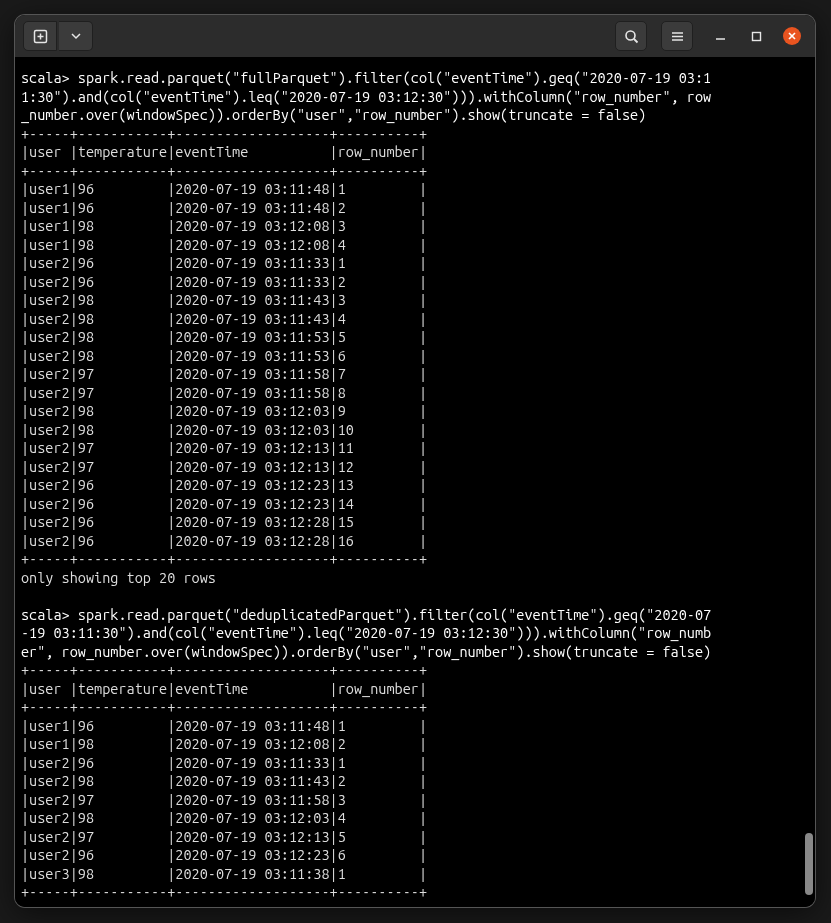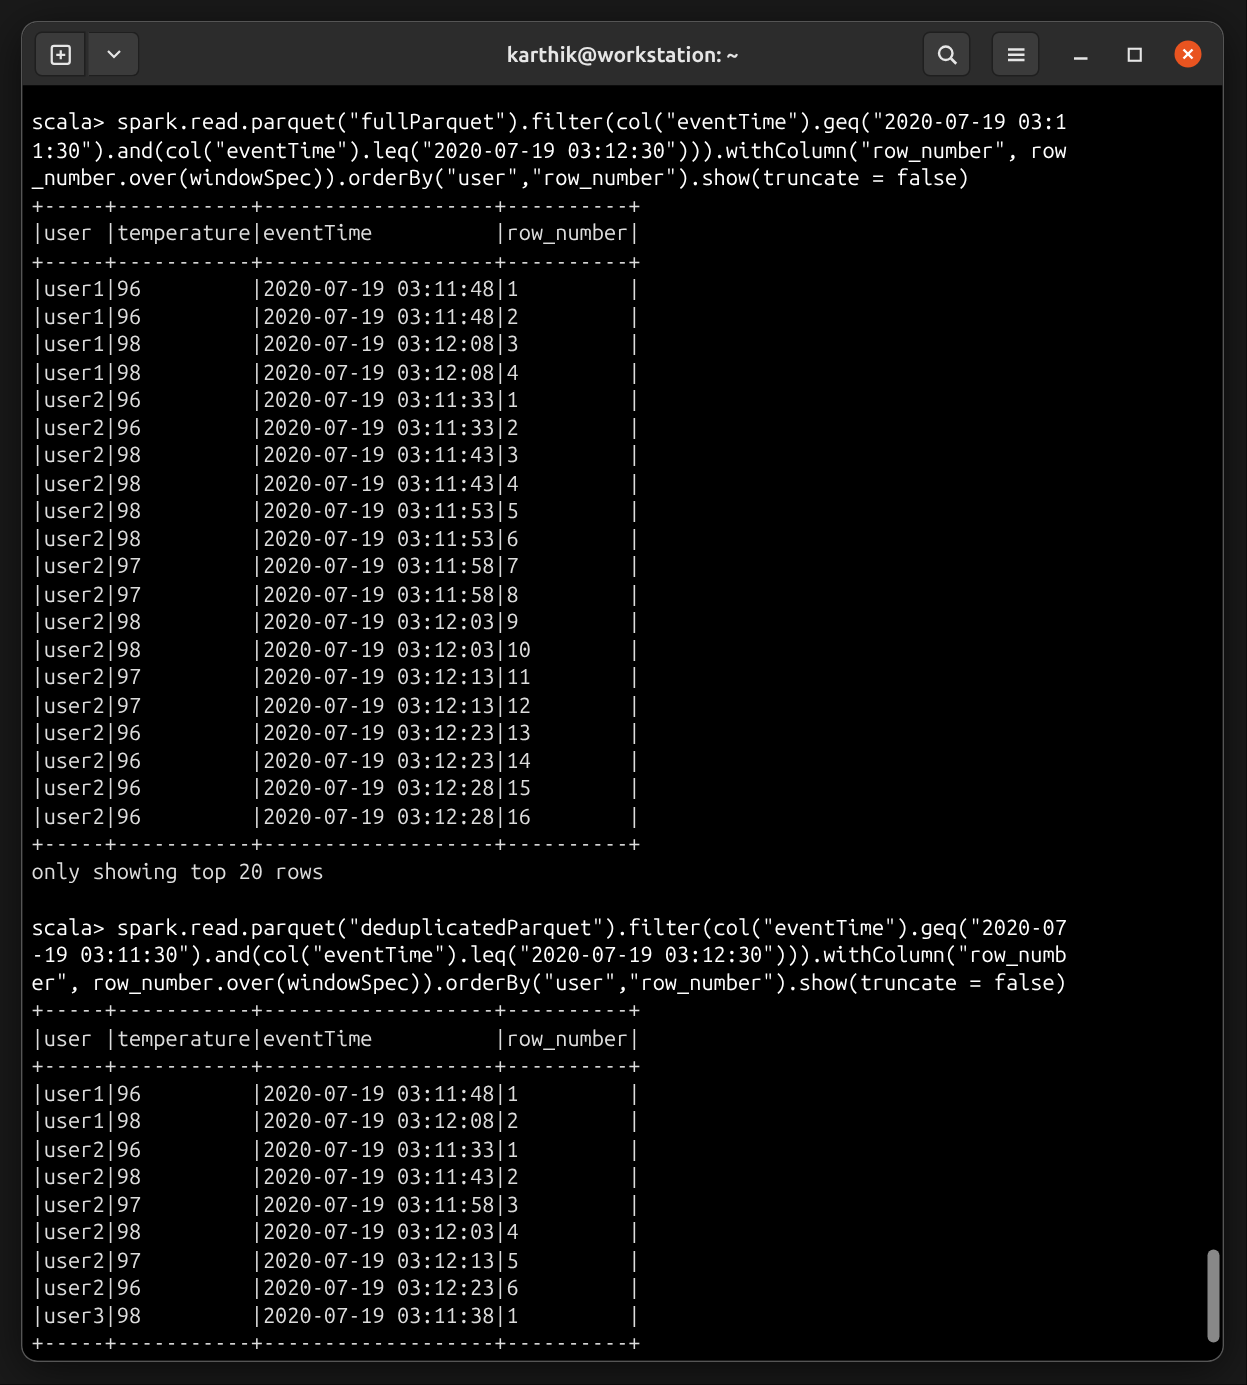--- a/index.html
+++ b/index.html
@@ -94,26 +94,27 @@
     color: #fff;
     font-size: 12px;
     font-weight: bold;
   }
   .terminal {
     flex: 1;
     background: #000;
     color: #ddd;
     font-size: 14.5px;
     line-height: 18.5px;
-    padding: 15px 6px 4px 6px;
+    padding: 0 6px 4px 6px;
     white-space: pre;
     font-family: "Ubuntu Mono","DejaVu Sans Mono",monospace;
     letter-spacing: 0;
     overflow: hidden;
     position: relative;
+    margin-top: 12px;
   }
   .prompt { color: #ffffff; }
   .cmd { color: #ffffff; }
   .line { display:block; }
   .scrollbar {
     position: absolute;
     right: 2px;
     bottom: 12px;
     width: 8px;
     height: 62px;
@@ -133,21 +134,20 @@
             <line x1="7.5" y1="4.5" x2="7.5" y2="10.5" stroke="#e6e6e6" stroke-width="1.5"></line>
             <line x1="4.5" y1="7.5" x2="10.5" y2="7.5" stroke="#e6e6e6" stroke-width="1.5"></line>
           </svg>
       </div>
       <div class="tb-btn right">
         <svg width="10" height="10" viewBox="0 0 10 10">
             <path d="M1 3 L5 7 L9 3" fill="none" stroke="#e6e6e6" stroke-width="1.5"></path>
           </svg>
       </div>
     </div>
-    <div class="tb-title">karthik@workstation: ~</div>
     <div class="tb-right">
       <div class="sq-btn">
         <svg width="15" height="15" viewBox="0 0 15 15">
             <circle cx="6.5" cy="6.5" r="4.5" fill="none" stroke="#e6e6e6" stroke-width="1.6"></circle>
             <line x1="10" y1="10" x2="13.5" y2="13.5" stroke="#e6e6e6" stroke-width="1.8"></line>
           </svg>
       </div>
       <div class="sq-btn">
         <svg width="15" height="15" viewBox="0 0 15 15">
             <line x1="2" y1="4" x2="13" y2="4" stroke="#e6e6e6" stroke-width="1.6"></line>

